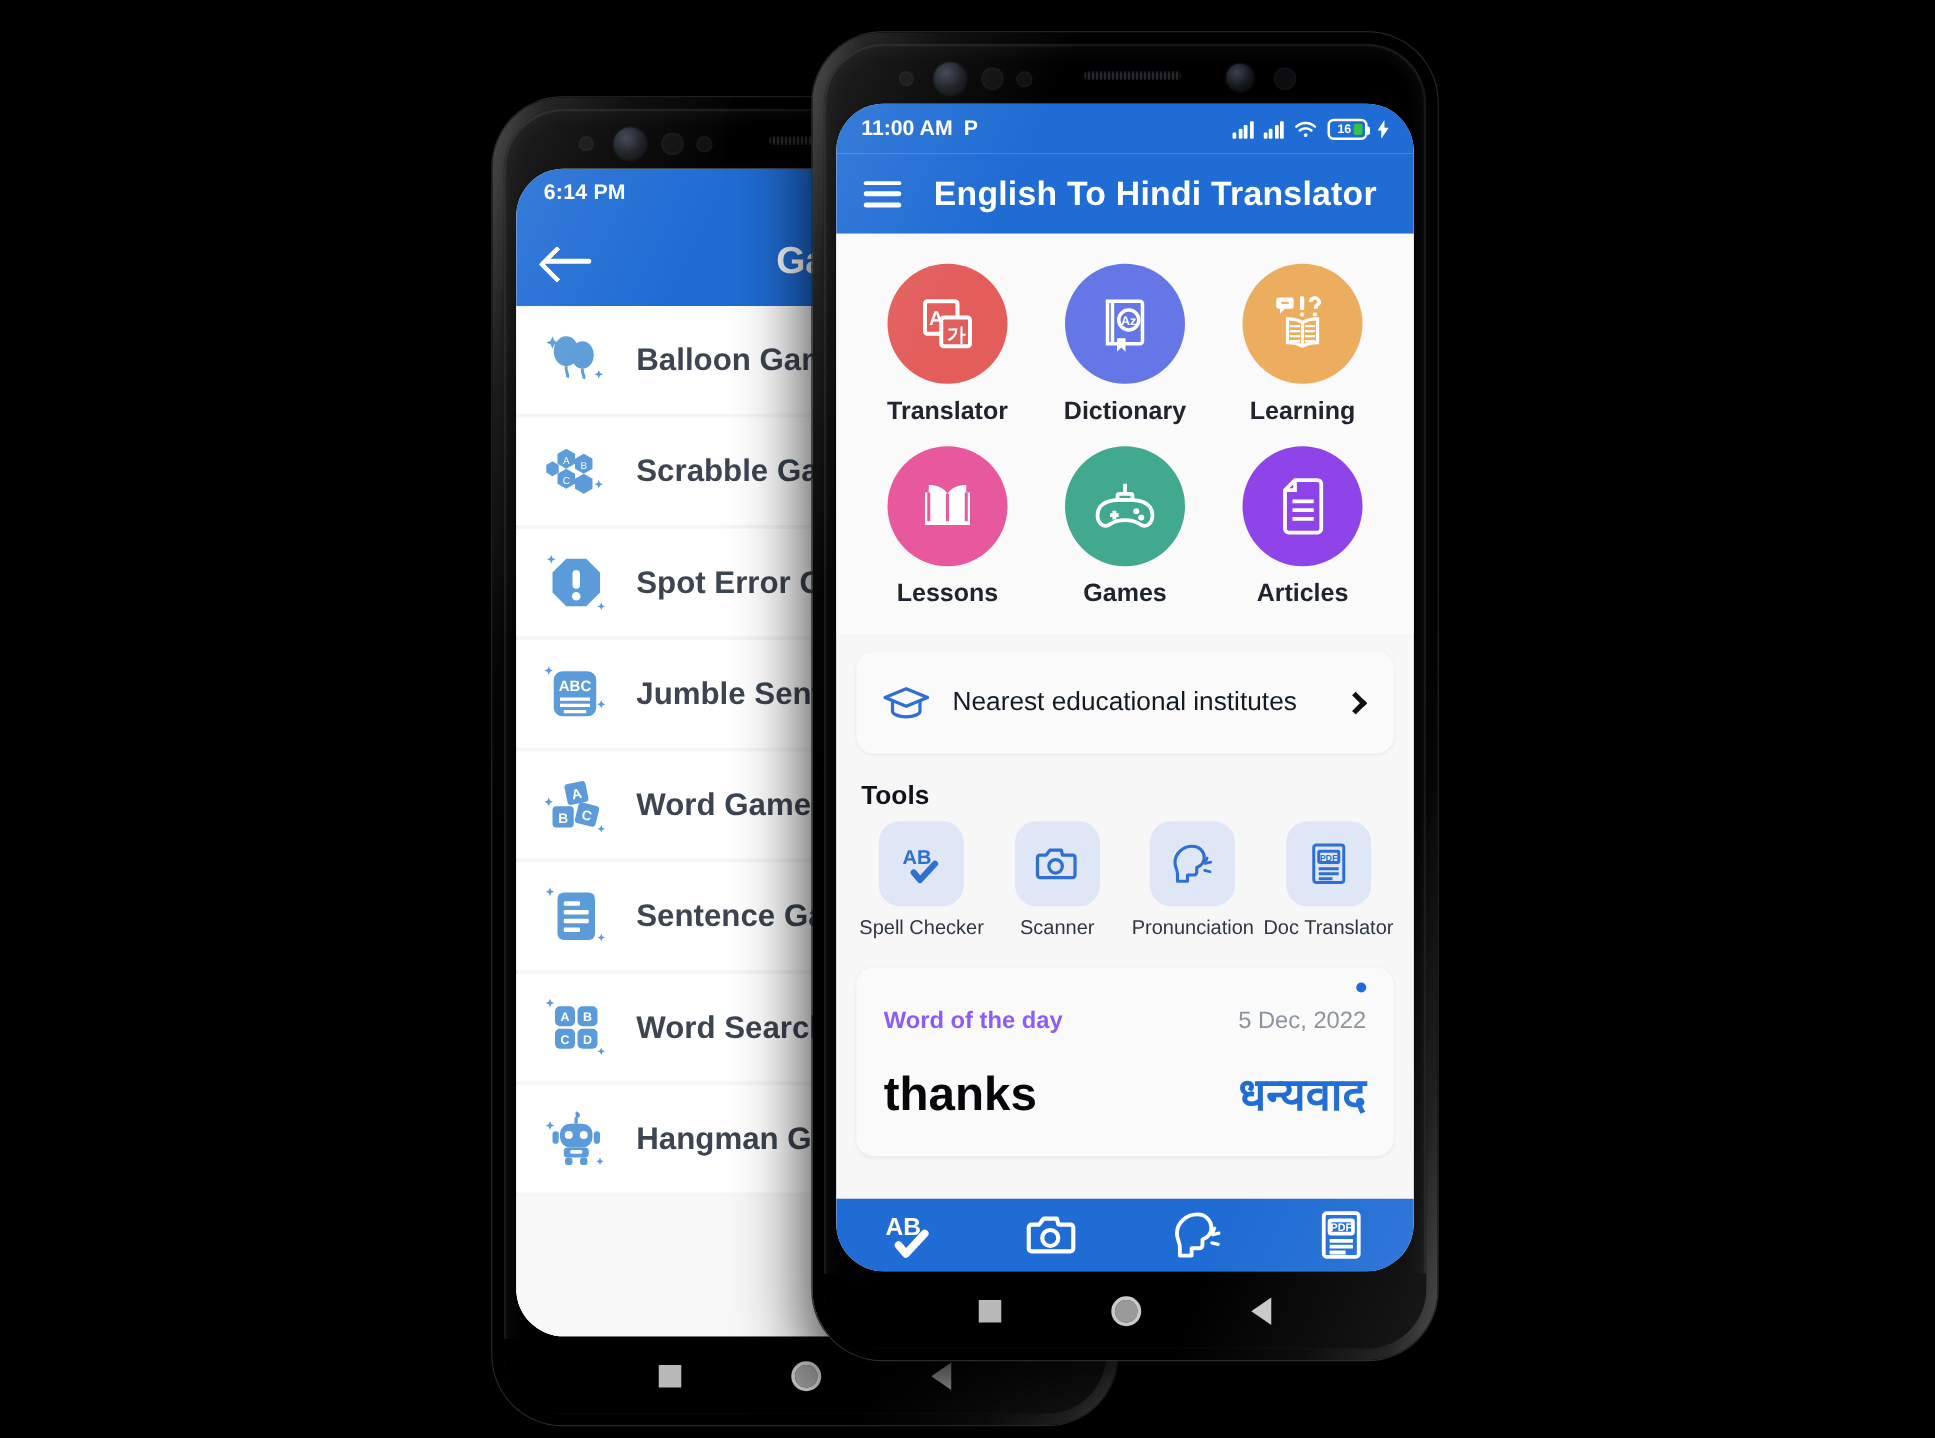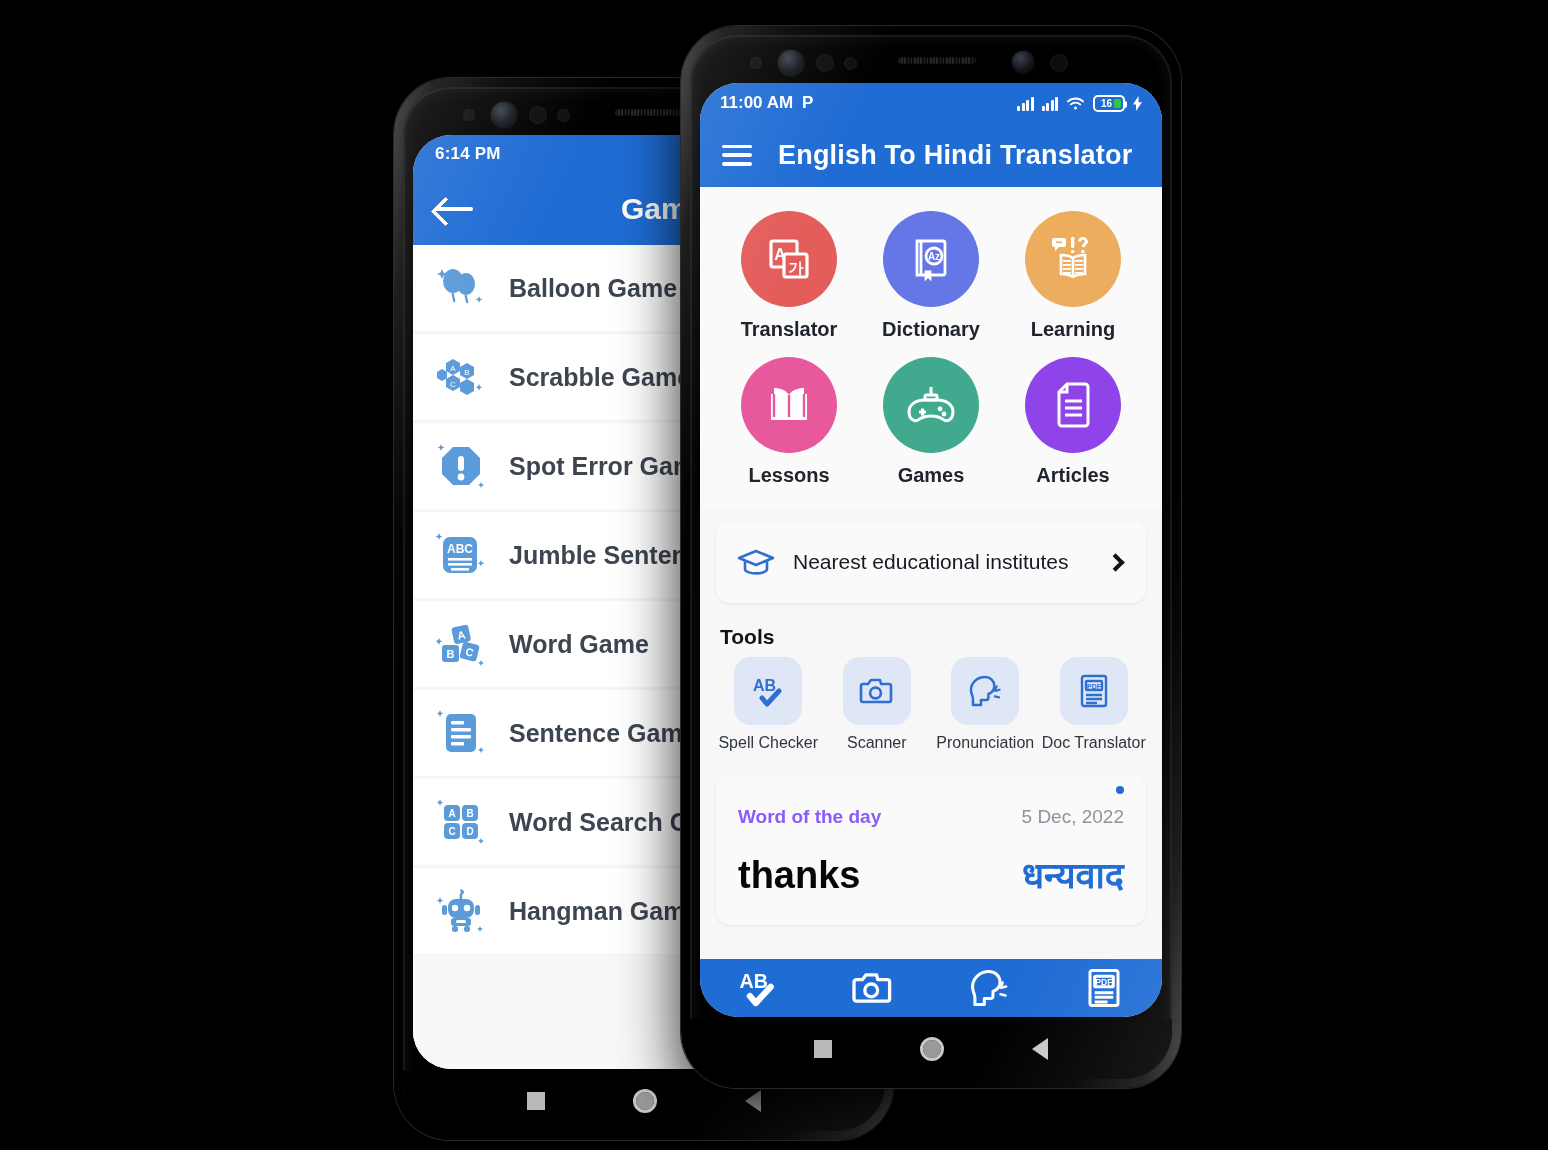--- a/index.html
+++ b/index.html
@@ -79,21 +79,21 @@
         white-space:nowrap; }
 
   .gamelist { background:#f6f6f7; position:absolute; top:110px; left:0; right:0; bottom:0; }
   .gamerow { height:86px; background:#fff; margin-bottom:3px; display:flex; align-items:center;
              padding:0 14px 0 22px; gap:22px; }
   .gi { width:52px; height:52px; flex:0 0 auto; }
   .gamerow .lbl { font-size:25px; font-weight:bold; color:#3d4551; white-space:nowrap; }
   .listtail { background:#f8f8f9; height:160px; }
 
   
-  #phone-front { left: 650px; top: 26px; width: 500px; height: 1062px; z-index:5;margin-left:31px; }
+  #phone-front { left: 650px; top: 26px; width: 500px; height: 1062px; z-index:5; }
   #phone-front .screen { top: 48px; bottom: 62px; background:#f7f7f8; }
 
   .fs-sb { height:40px; display:flex; align-items:center; justify-content:space-between;
            padding:0 20px; background:#1f6cd4; color:#fff; font-size:17px; font-weight:bold; }
   .fs-sb .left { display:flex; align-items:center; gap:9px; }
   .fs-sb .right { display:flex; align-items:center; gap:8px; }
   .sig { display:flex; align-items:flex-end; gap:1.5px; height:15px; }
   .sig i { width:3px; background:#fff; border-radius:1px; display:block; }
   .sig i:nth-child(1){height:5px;} .sig i:nth-child(2){height:8px;}
   .sig i:nth-child(3){height:11px;} .sig i:nth-child(4){height:14px;}

